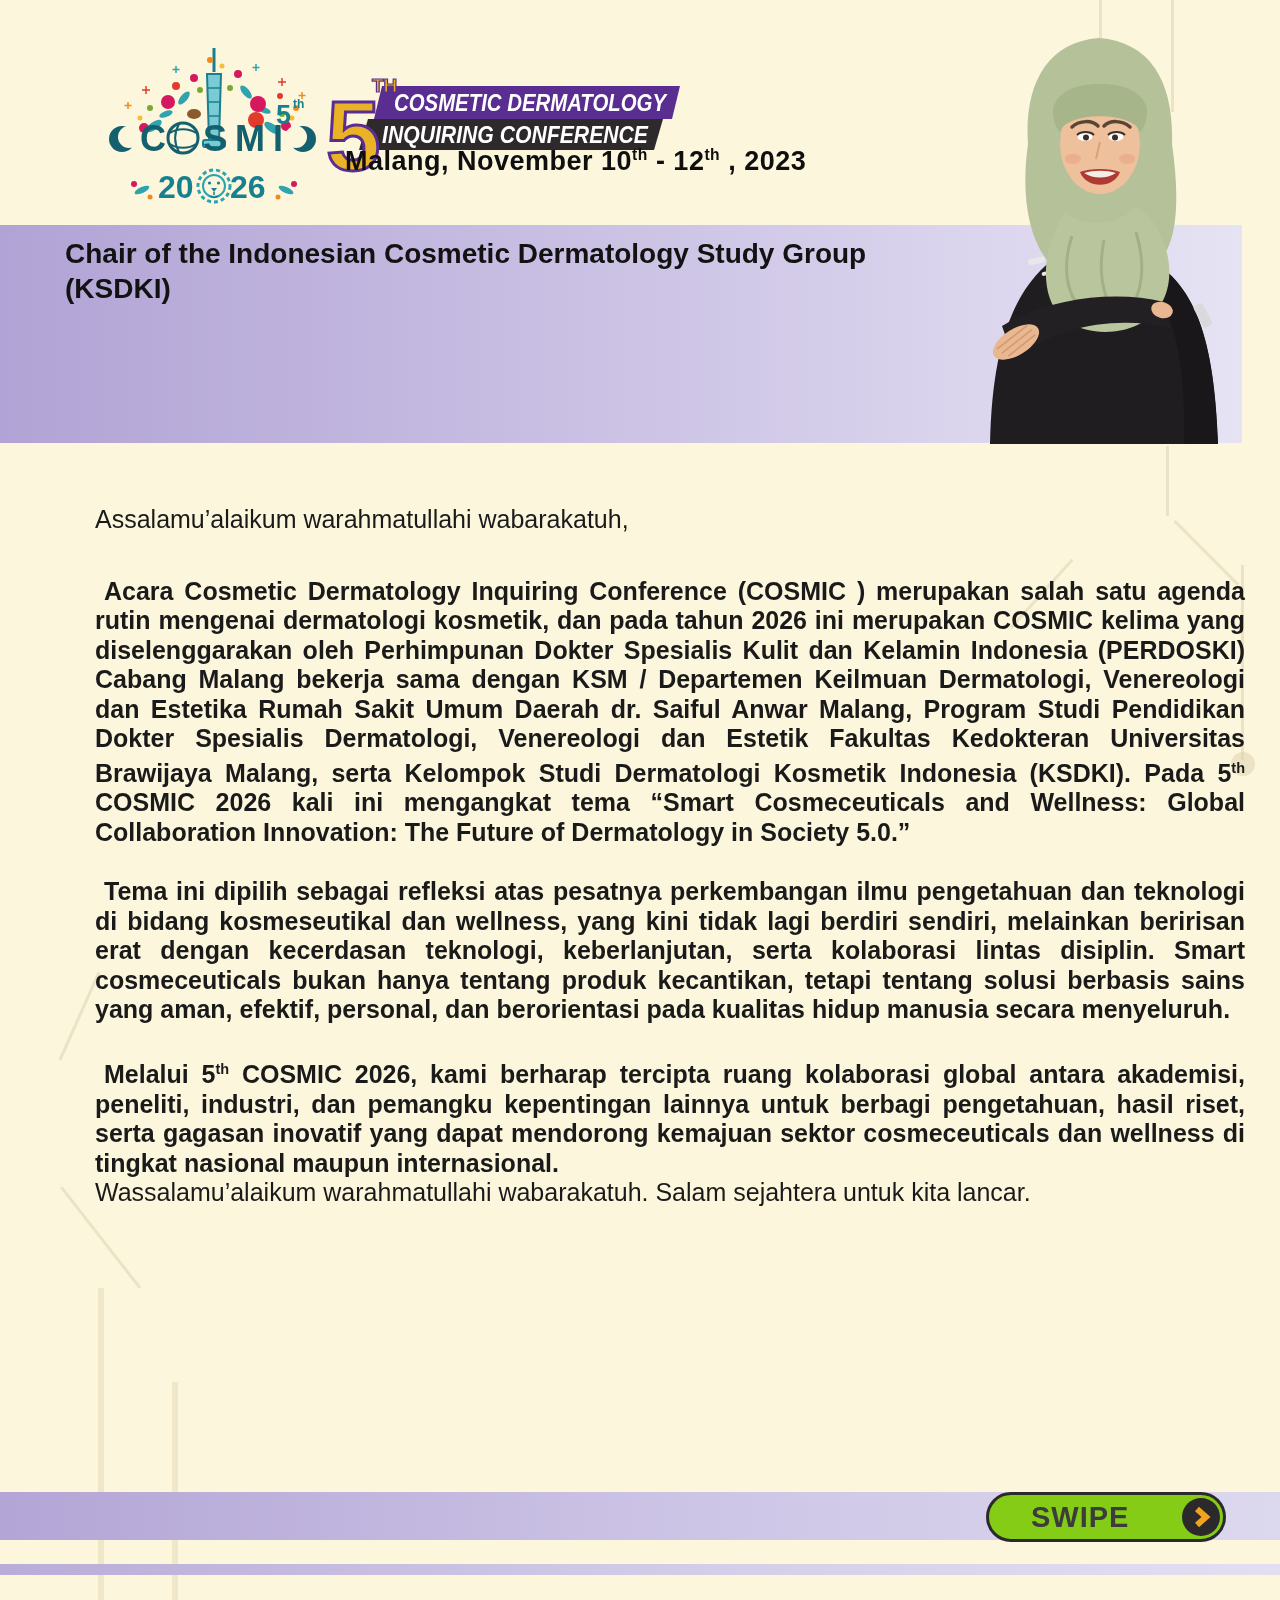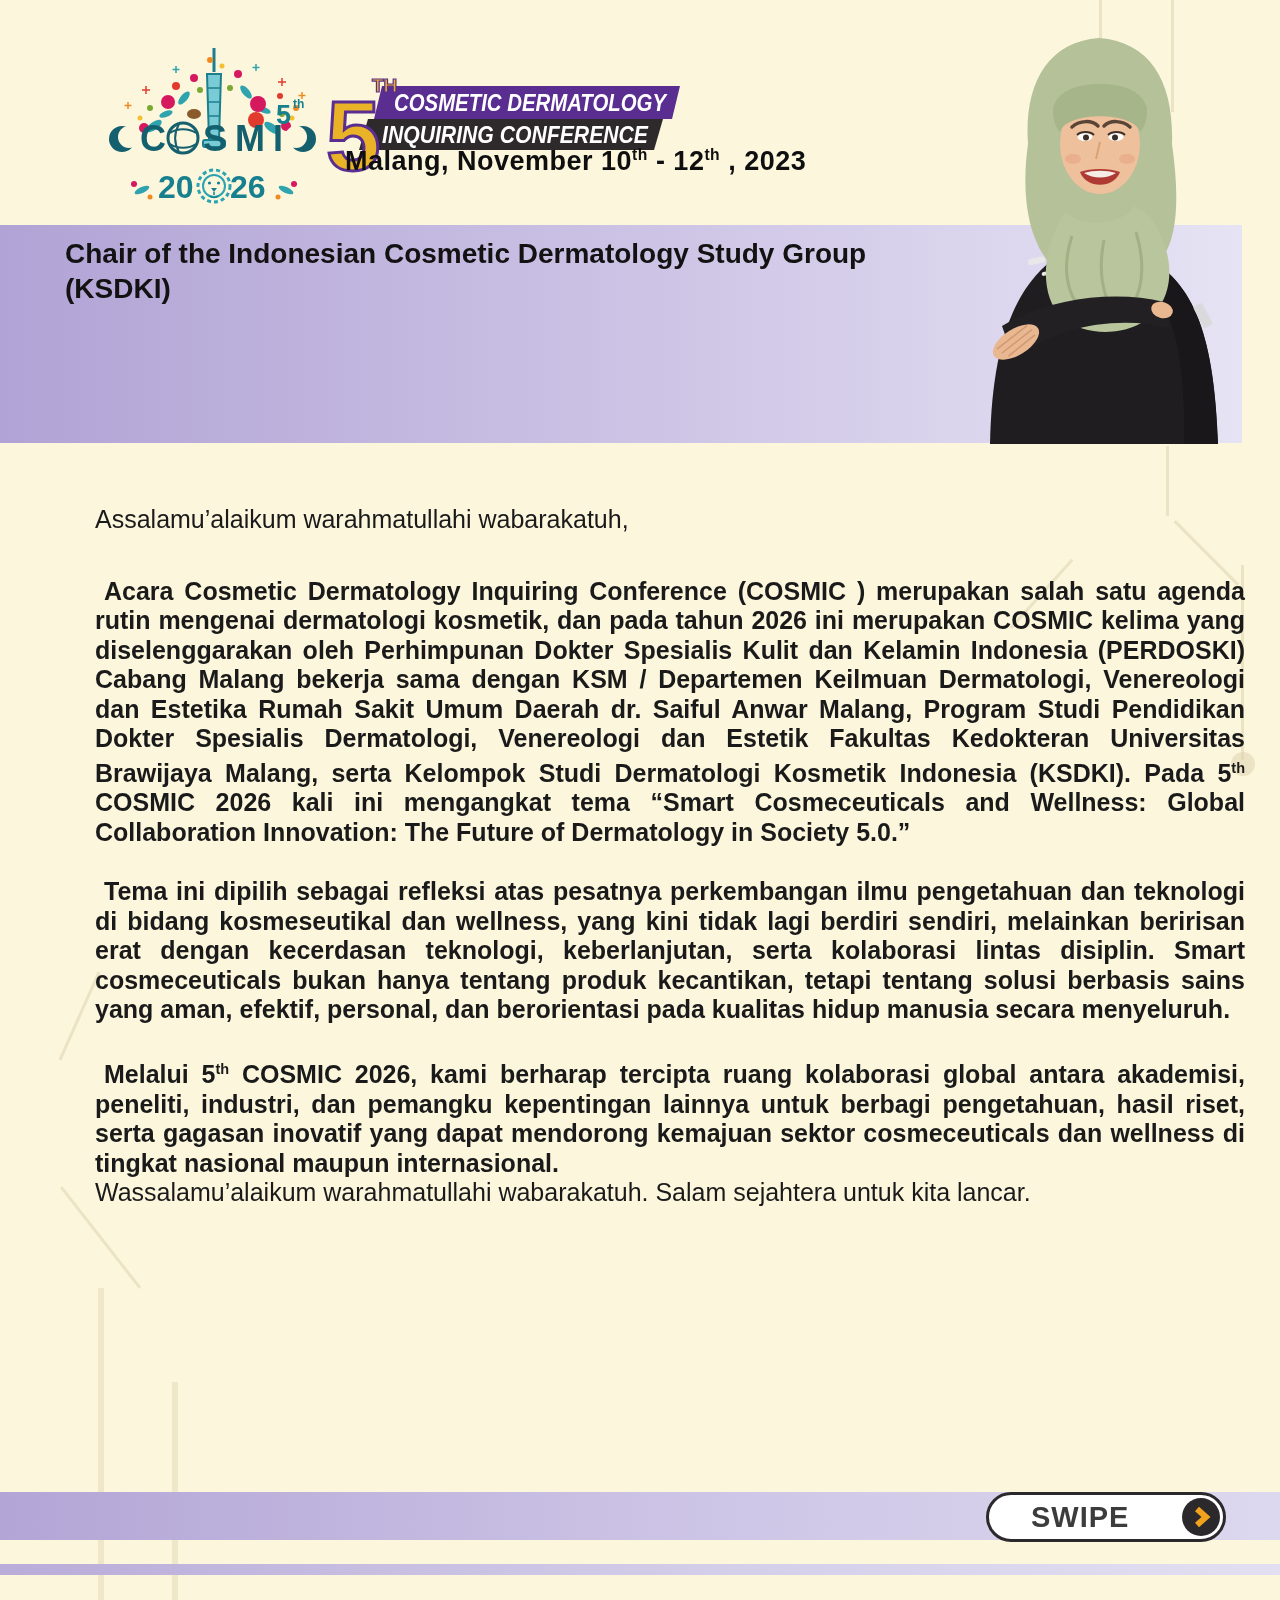--- a/index.html
+++ b/index.html
@@ -45,21 +45,21 @@
   .stripe-thick {
     position:absolute; left:0; top:1492px; width:1280px; height:48px; z-index:1;
     background:linear-gradient(90deg,#b3a5d6 0%, #cdc5e6 55%, #dcd8ee 100%);
   }
   .stripe-thin {
     position:absolute; left:0; top:1564px; width:1280px; height:11px; z-index:1;
     background:linear-gradient(90deg,#b9acd9 0%, #d5d0ea 60%, #e2dff2 100%);
   }
   .swipe-btn {
     position:absolute; left:986px; top:1492px; width:240px; height:50px; z-index:3;
-    background:#ffffff; border:3px solid #2c292c; border-radius:28px;
+    background:#84cc16; border:3px solid #2c292c; border-radius:28px;
     box-sizing:border-box; display:flex; align-items:center; justify-content:space-between;
     padding:0 3px 0 42px; cursor:pointer;
   }
   .swipe-label { font-size:29px; font-weight:bold; color:#3c3c3c; letter-spacing:1px; }
   .swipe-circle {
     width:38px; height:38px; border-radius:50%; background:#2c292c;
     display:flex; align-items:center; justify-content:center;
   }
 </style>
 </head>

